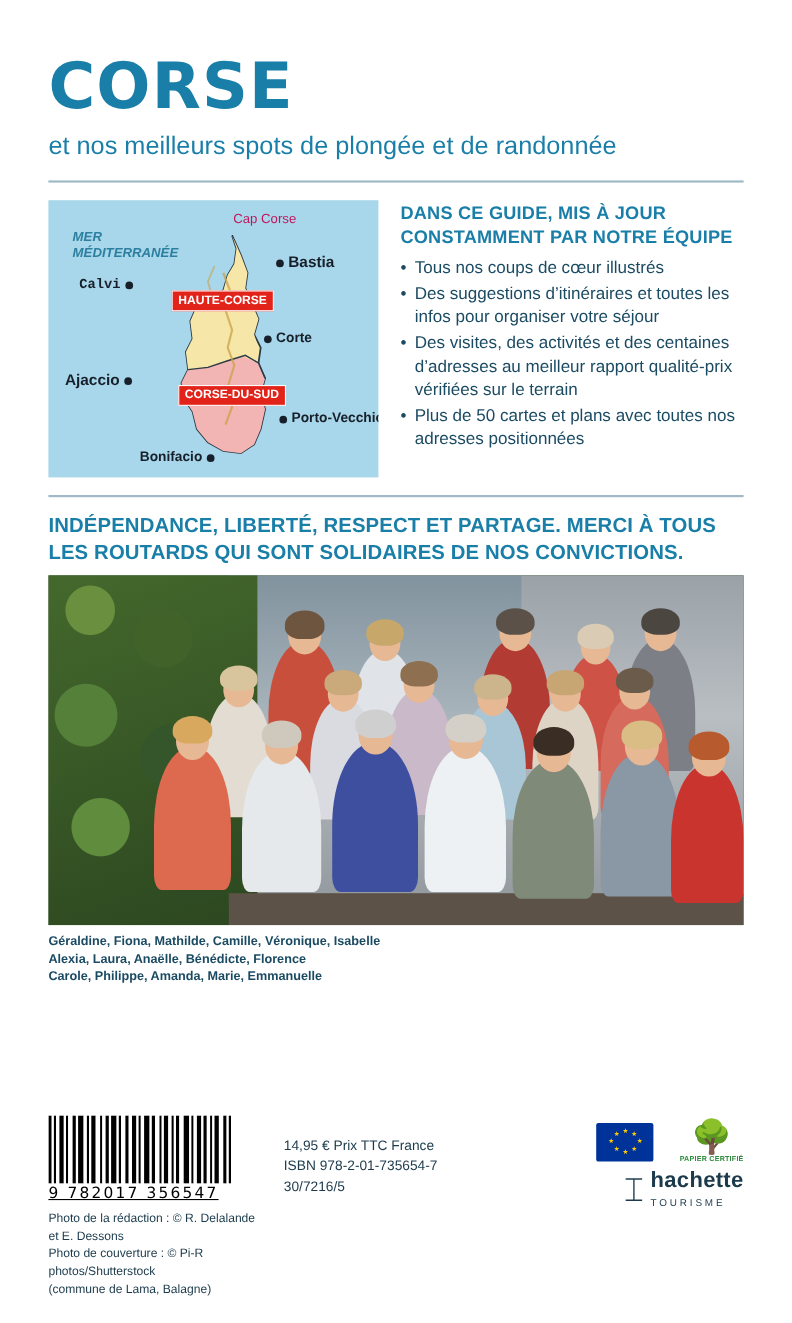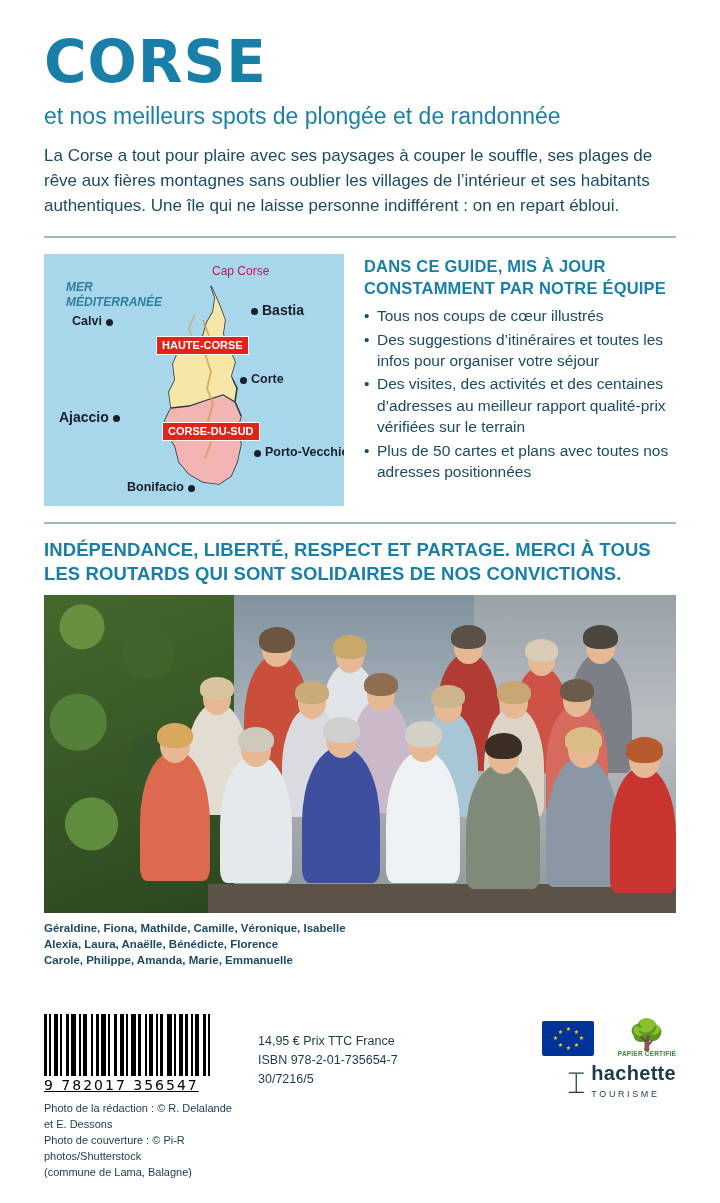--- a/index.html
+++ b/index.html
@@ -13,21 +13,21 @@
     font-family: "Liberation Sans", sans-serif;
     color: #1b3a4b;
     position: relative;
     overflow: hidden;
   }
   .page {
     width: 720px;
     height: 1203px;
     position: relative;
     box-sizing: border-box;
-    padding: 0 44px;
+    padding: 16px 44px;
   }
 
   
   .title {
     font-size: 58px;
     font-weight: bold;
     letter-spacing: 1px;
     color: #1a7fa8;
     margin: 0;
     padding-top: 32px;
@@ -319,21 +319,20 @@
   .hachette .txt .h1 { font-size: 20px; font-weight: bold; letter-spacing: .3px; margin-top: 48px; }
   .hachette .txt .h2 { font-size: 9px; letter-spacing: 2.6px; }
 </style>
 </head>
 <body>
 
 <div class="page">
 
   <h1 class="title">CORSE</h1>
   <div class="subtitle">et nos meilleurs spots de plongée et de randonnée</div>
-  <p class="intro">La Corse a tout pour plaire avec ses paysages à couper le souffle, ses plages de rêve aux fières montagnes sans oublier les villages de l’intérieur et ses habitants authentiques. Une île qui ne laisse personne indifférent : on en repart ébloui.</p>
 
   <div class="rule"></div>
 
   <div class="mid">
 
     <div class="map-wrap">
       <div class="map-label-sea">MER MÉDITERRANÉE</div>
       <div class="map-label-cap">Cap Corse</div>
 
       <svg class="island" viewBox="0 0 120 210">
@@ -345,21 +344,21 @@
         <path d="M22,124 L16,136 L18,150 L26,162 L30,178 L40,190 L54,198 L70,200 L82,192 L88,178
                  L92,160 L88,146 L92,132 L86,118 L72,112 L54,118 L38,122 Z" fill="#f3b4b4" stroke="none"></path>
         <path d="M22,124 L40,122 L58,116 L74,111 L86,118 L92,132" fill="none" stroke="#2b3a44" stroke-width="1.3"></path>
         <path d="M54,36 L60,52 L56,70 L62,88 L58,104 L64,120 L58,140 L62,158 L56,174" fill="none" stroke="#c9a24a" stroke-width="2" opacity="0.75"></path>
         <path d="M46,30 L40,44 L44,58" fill="none" stroke="#c9a24a" stroke-width="1.6" opacity="0.6"></path>
       </svg>
 
       <div class="city" style="left:203px; top:48px;">
         <span class="dot"></span><span>Bastia</span>
       </div>
-      <div class="city city-sm" style="left:28px; top:60px;">
+      <div class="city city-sm" style="left:28px; top:70px;font-family:Liberation Mono, monospace;">
         <span>Calvi</span><span class="dot"></span>
       </div>
       <div class="city city-sm" style="left:192px; top:118px;">
         <span class="dot"></span><span>Corte</span>
       </div>
       <div class="city" style="left:15px; top:155px;">
         <span>Ajaccio</span><span class="dot"></span>
       </div>
       <div class="city city-sm" style="left:206px; top:192px; line-height:1.1; text-align:left;">
         <span class="dot"></span><span>Porto-Vecchio</span>

